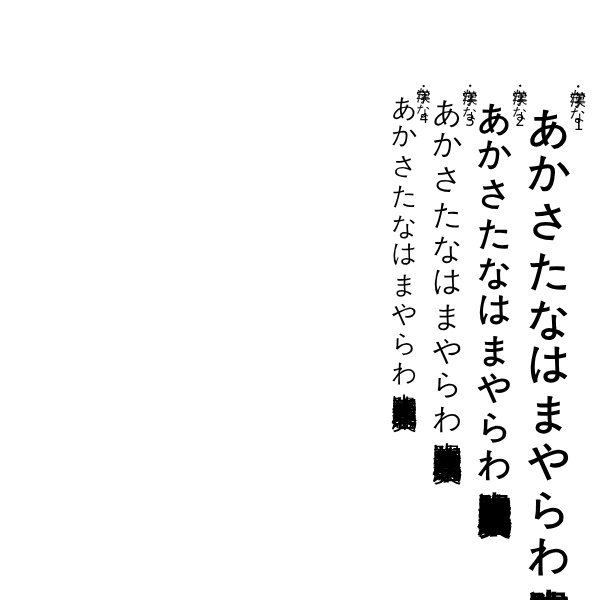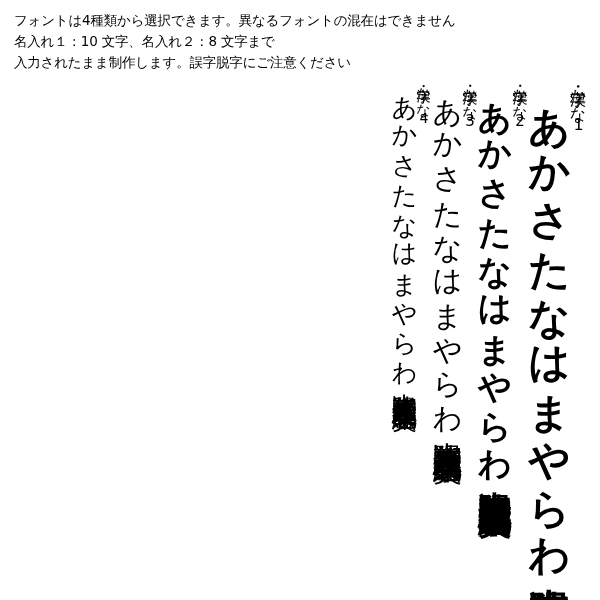--- a/index.html
+++ b/index.html
@@ -103,25 +103,20 @@
   .col-1 .sample-label { font-size: 16px; }
   .col-2 .sample-label { font-size: 15px; }
   .col-3 .sample-label { font-size: 15px; }
   .col-4 .sample-label { font-size: 14px; }
 </style>
 </head>
 <body>
 
 <div class="page">
 
-  <div class="notice">
-    <span class="line">フォントは4種類から選択できます。異なるフォントの混在はできません</span>
-    <span class="line">名入れ１：10 文字、名入れ２：8 文字まで</span>
-    <span class="line">入力されたまま制作します。誤字脱字にご注意ください</span>
-  </div>
 
   <div class="samples">
 
     <div class="sample-col col-1">
       <span class="sample-label">漢字・かな1</span>
       <span class="sample-text">あかさたなはまやらわ太翔斗真陽悠龍輝愛菜心花美奈結</span>
     </div>
 
     <div class="sample-col col-2">
       <span class="sample-label">漢字・かな2</span>

